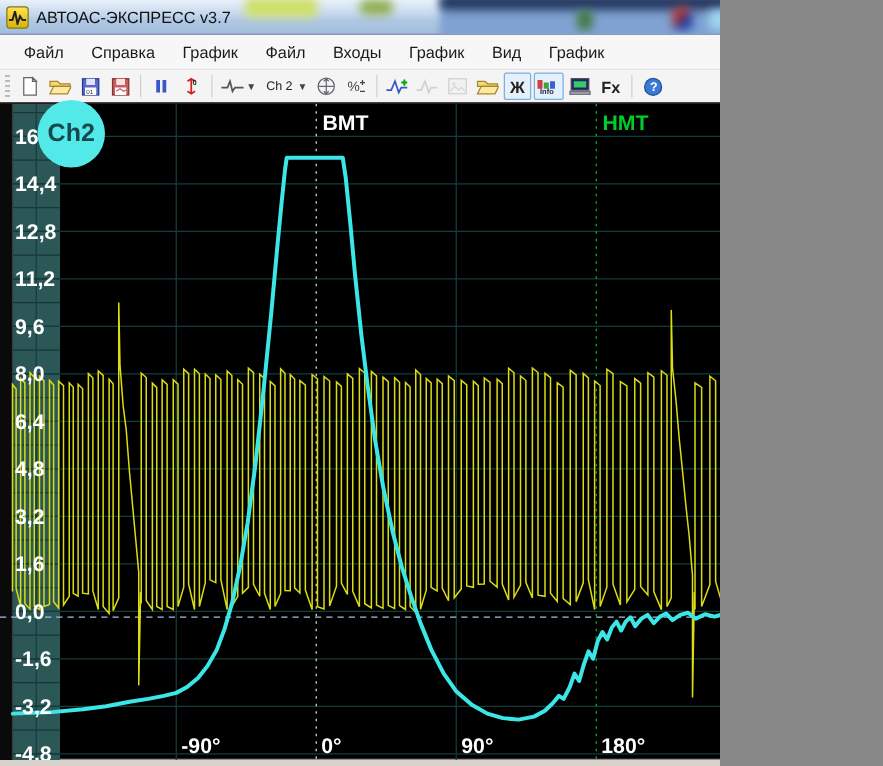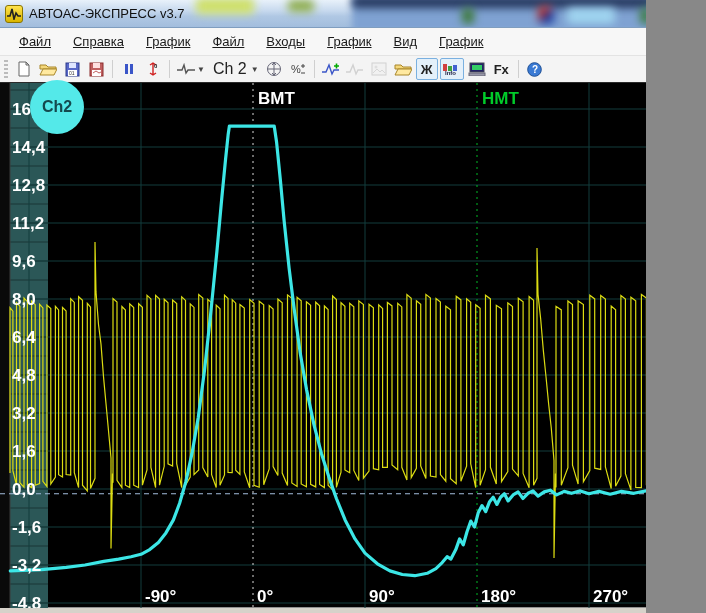--- a/index.html
+++ b/index.html
@@ -1,18 +1,18 @@
 <!DOCTYPE html>
 <html><head>
 <meta charset="utf-8">
 <style>
   * { margin:0; padding:0; box-sizing:border-box; }
   html,body { background:#888; }
   body { font-family:"Liberation Sans", sans-serif; }
-  .window { position:relative; width:646px; height:613px; overflow:hidden; background:#ec4899; }
+  .window { position:relative; width:576px; height:613px; overflow:hidden; background:#ec4899; }
 
   
   .titlebar { position:relative; height:28px;
     background:linear-gradient(#e8f1fa 0%, #c7d9ee 40%, #b0c8e4 60%, #a2bddd 100%);
     border-bottom:1px solid #7f9dbf; display:flex; align-items:center; overflow:hidden; }
   .app-icon { width:18px; height:18px; margin:0 6px 0 5px; border-radius:3px;
     background:linear-gradient(#ffe34d,#d9b500); border:1px solid #8a7400;
     display:flex; align-items:center; justify-content:center; flex:0 0 auto; z-index:3; }
   .title-text { font-size:13px; color:#111; white-space:nowrap; z-index:3; }
   .blur-layer { position:absolute; inset:0; pointer-events:none; }
@@ -23,42 +23,42 @@
   .b4 { left:352px; top:-4px; width:354px; height:12px; background:#23355c; filter:blur(4px); }
   .b5 { left:462px; top:8px; width:12px; height:16px; background:#3f7a3f; }
   .b6 { left:538px; top:6px; width:16px; height:18px; background:linear-gradient(135deg,#b03030 50%,#2040a0 50%); }
   .b7 { left:567px; top:8px; width:48px; height:16px; background:#9fd4ef; }
   .b8 { left:640px; top:8px; width:12px; height:16px; background:#3f7a3f; }
   .b9 { left:652px; top:-6px; width:40px; height:38px; border-radius:50%; background:#49b9c9; filter:blur(6px); }
 
   
   .menubar { height:28px; background:#f7f7f7; border-bottom:1px solid #e3e3e3;
     display:flex; align-items:center; padding-left:8px; }
-  .menu-item { font-size:13px; color:#1a1a1a; padding:4px 11px; cursor:default;text-decoration:underline; }
+  .menu-item { font-size:13px; color:#1a1a1a; padding:4px 11px; cursor:default; }
 
   
   .toolbar { height:26px; background:#f4f4f4; display:flex; align-items:center;
     padding-left:4px; gap:2px; }
   .grip { width:4px; height:18px; margin-right:3px;
     background:repeating-linear-gradient(#bbb 0 2px, transparent 2px 4px); }
   .tb-btn { height:22px; min-width:22px; display:flex; align-items:center; justify-content:center;
     border:1px solid transparent; border-radius:2px; gap:1px; padding:0 1px; background:transparent; }
   .tb-btn.pressed { border-color:#7ab0e0; background:#e4f0fa; }
   .tb-btn.disabled { opacity:.38; filter:grayscale(1); }
   .tb-sep { width:1px; height:18px; background:#cfcfcf; margin:0 3px; }
-  .tb-label { font-size:16px; color:#222; padding:0 2px; white-space:nowrap; }
+  .tb-label { font-size:10px; color:#222; padding:0 2px; white-space:nowrap; }
   .tb-label.bold { font-weight:bold; font-size:13px; }
   .caret { font-size:8px; color:#444; margin-left:1px; }
 
   
   .chart { position:relative; width:706px; height:525px; background:#000; border-top:1px solid #2a2a2a; }
   .chart svg { display:block; }
   .ch-badge { position:absolute; left:30px; top:-3px; width:54px; height:54px; border-radius:50%;
     display:flex; align-items:center; justify-content:center;
-    font-size:16px; font-weight:bold; z-index:5; }
+    font-size:20px; font-weight:bold; z-index:5; }
 
   
   .bottomstrip { height:6px; background:#d6d2ca; border-top:1px solid #8f8f8f; }
 </style>
 </head>
 <body>
 
 <div class="window">
 
   <div class="titlebar">

